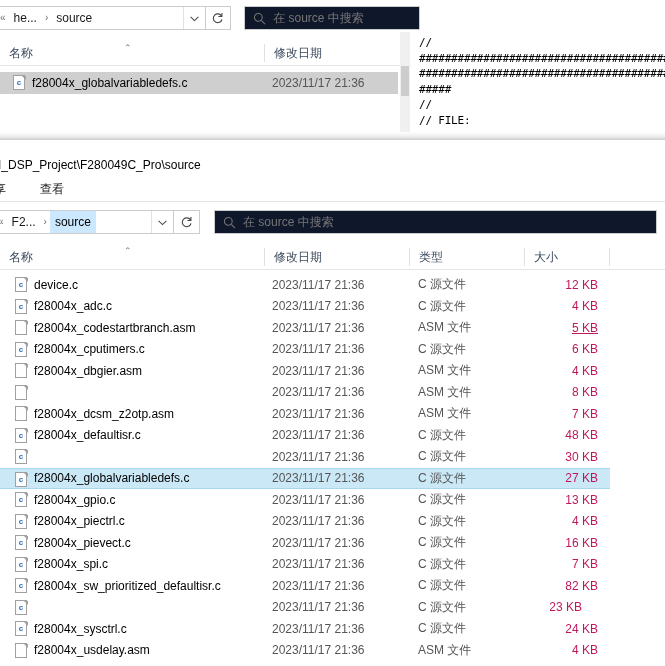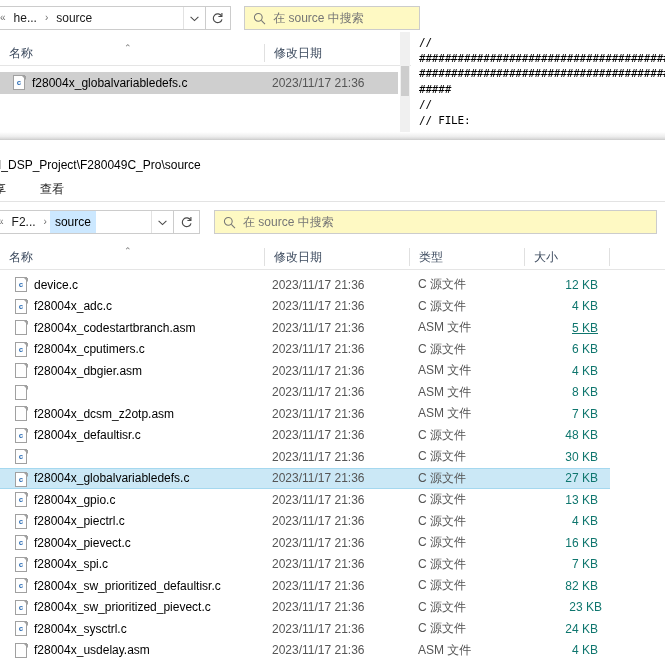--- a/index.html
+++ b/index.html
@@ -31,21 +31,21 @@
   .crumb-down {
     width: 22px; text-align: center; color: #4a4a4a; font-size: 11px;
     line-height: 22px; border-left: 1px solid #e2e2e2;
   }
   .refreshbtn {
     width: 26px; height: 24px; border: 1px solid #cccccc; border-left: none;
     background: #fff; display: flex; align-items: center; justify-content: center;
     color: #4a4a4a;
   }
   .searchbox {
-    height: 24px; border: 1px solid #cccccc; background: #fef9c3;
+    height: 24px; border: 1px solid #cccccc; background: #0f172a;
     display: flex; align-items: center; padding-left: 8px;
     font-size: 12px; color: #767676; overflow: hidden;
   }
   .searchbox .mag { margin-right: 7px; color: #767676; display: flex; }
   .search-ph { white-space: nowrap; }
 
   
   .colhead {
     position: absolute; left: 0; height: 26px; background: #fff;
     border-bottom: 1px solid #e5e5e5;
@@ -80,21 +80,21 @@
     border-left: 4px solid transparent; border-top: 4px solid #a0a0a0;
   }
   .ficon .cl {
     position: absolute; left: 1px; top: 1px; font-size: 8px; line-height: 13px;
     width: 10px; text-align: center; color: #2f6fb5; font-weight: bold;
     font-family: "Liberation Sans", sans-serif;
   }
   .fname { position: absolute; white-space: nowrap; color: #000; }
   .fdate { position: absolute; white-space: nowrap; color: #555555; }
   .ftype { position: absolute; white-space: nowrap; color: #555555; }
-  .fsize { position: absolute; white-space: nowrap; color: #0f766e; text-align: right; }
+  .fsize { position: absolute; white-space: nowrap; color: #be185d; text-align: right; }
 
   
   .codepane {
     position: absolute; background: #ffffff; overflow: hidden;
     font-family: "DejaVu Sans Mono", "Liberation Mono", monospace;
     font-size: 11px; color: #000; line-height: 15.5px;
   }
   .codeline { white-space: pre; letter-spacing: -0.2px; }
   .vscroll { position: absolute; background: #f0f0f0; }
   .vthumb { position: absolute; background: #cdcdcd; }
@@ -402,24 +402,23 @@
           <span class="fdate" style="left: 272px;">2023/11/17 21:36</span>
           <span class="ftype" style="left: 418px;">C 源文件</span>
           <span class="fsize" style="left: 520px; width: 78px;">82 KB</span>
         </div>
         <div class="frow" style="width: 610px;">
           <span class="ficon" style="left: 15px; top: 3px;">
             <span class="pg"></span>
             <span class="fold"></span>
             <span class="cl">c</span>
           </span>
-          <span class="fname" style="left: 34px;">f28004x_sw_prioritized_pievect.c</span>
-          <span class="fdate" style="left: 272px;">2023/11/17 21:36</span>
-          <span class="ftype" style="left: 418px;">C 源文件</span>
-          <span class="fsize" style="left: 524px; width: 78px;">23 KB</span>
+          <span class="fdate" style="left: 272px;">2023/11/17 21:36</span>
+          <span class="ftype" style="left: 418px;">C 源文件</span>
+          <span class="fsize" style="left: 504px; width: 78px;">23 KB</span>
         </div>
         <div class="frow" style="width: 610px;">
           <span class="ficon" style="left: 15px; top: 3px;">
             <span class="pg"></span>
             <span class="fold"></span>
             <span class="cl">c</span>
           </span>
           <span class="fname" style="left: 34px;">f28004x_sysctrl.c</span>
           <span class="fdate" style="left: 272px;">2023/11/17 21:36</span>
           <span class="ftype" style="left: 418px;">C 源文件</span>

